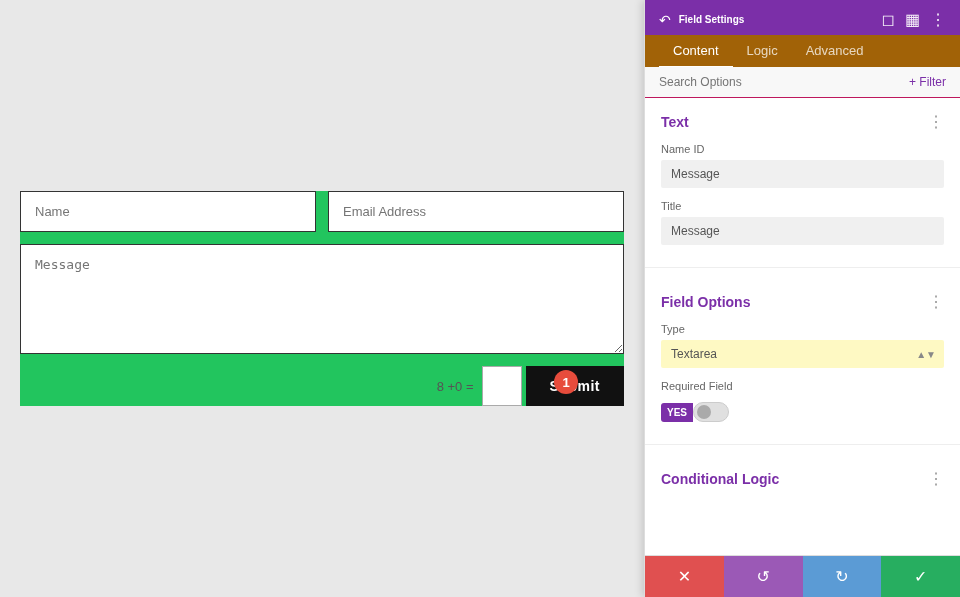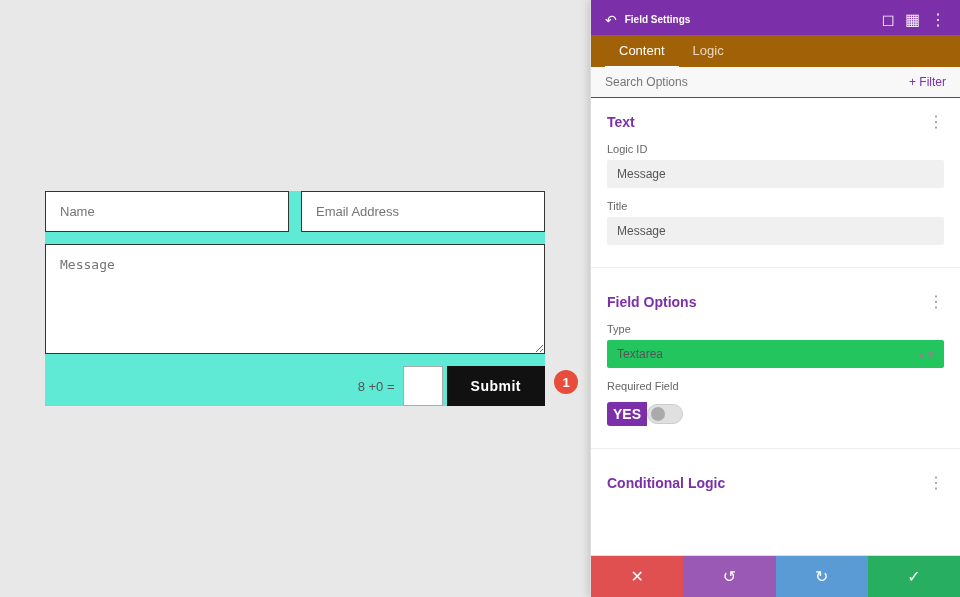--- a/index.html
+++ b/index.html
@@ -17,22 +17,22 @@
     .canvas-area {
       flex: 1;
       background: #e8e8e8;
       display: flex;
       align-items: center;
       justify-content: center;
       padding: 20px;
     }
 
     .form-container {
-      background: #5eead4;
-      width: 500px;
+      background: #22c55e;
+      width: 604px;
     }
 
     .form-row {
       display: flex;
       gap: 12px;
       margin-bottom: 12px;
     }
 
     .form-input {
       flex: 1;
@@ -261,21 +261,21 @@
     .type-select-wrapper {
       position: relative;
       width: 100%;
     }
 
     .type-select {
       width: 100%;
       padding: 7px 10px;
       font-size: 12px;
       color: #555;
-      background: #22c55e;
+      background: #fef9c3;
       border: none;
       border-radius: 2px;
       appearance: none;
       -webkit-appearance: none;
       cursor: pointer;
       outline: none;
     }
 
     .select-arrow {
       position: absolute;
@@ -291,21 +291,21 @@
     .toggle-row {
       display: flex;
       align-items: center;
       gap: 0;
       margin-top: 10px;
     }
 
     .toggle-yes-label {
       background: #7b2fa8;
       color: #fff;
-      font-size: 14px;
+      font-size: 10px;
       font-weight: 700;
       padding: 4px 6px;
       border-radius: 3px 0 0 3px;
     }
 
     .toggle-track {
       width: 36px;
       height: 20px;
       background: #e0e0e0;
       border-radius: 10px;
@@ -398,37 +398,38 @@
         <span class="header-icon">◻</span>
         <span class="header-icon">▦</span>
         <span class="header-icon">⋮</span>
       </div>
     </div>
   </div>
 
   <div class="panel-tabs">
     <div class="tab-item active">Content</div>
     <div class="tab-item">Logic</div>
+    <div class="tab-item">Advanced</div>
   </div>
 
   <div class="search-bar">
     <input class="search-input" type="text" placeholder="Search Options" style="">
     <span class="filter-btn">+ Filter</span>
   </div>
 
   <div class="panel-content">
 
     <div class="section">
       <div class="section-header">
         <span class="section-title">Text</span>
         <span class="section-dots">⋮</span>
       </div>
 
       <div class="field-group">
-        <div class="field-label">Logic ID</div>
+        <div class="field-label">Name ID</div>
         <div class="field-value-box">Message</div>
       </div>
 
       <div class="field-group">
         <div class="field-label">Title</div>
         <div class="field-value-box">Message</div>
       </div>
     </div>
 
     <div class="divider"></div>

